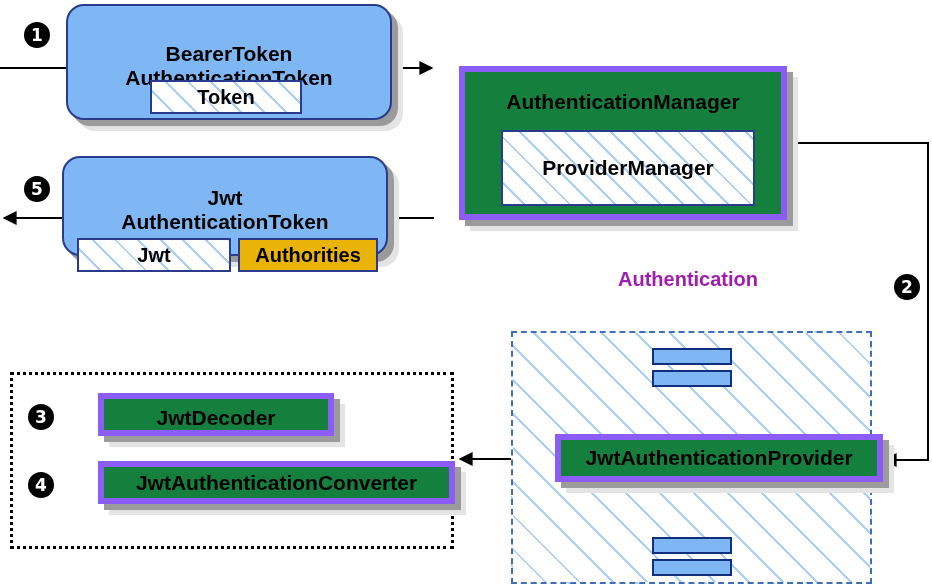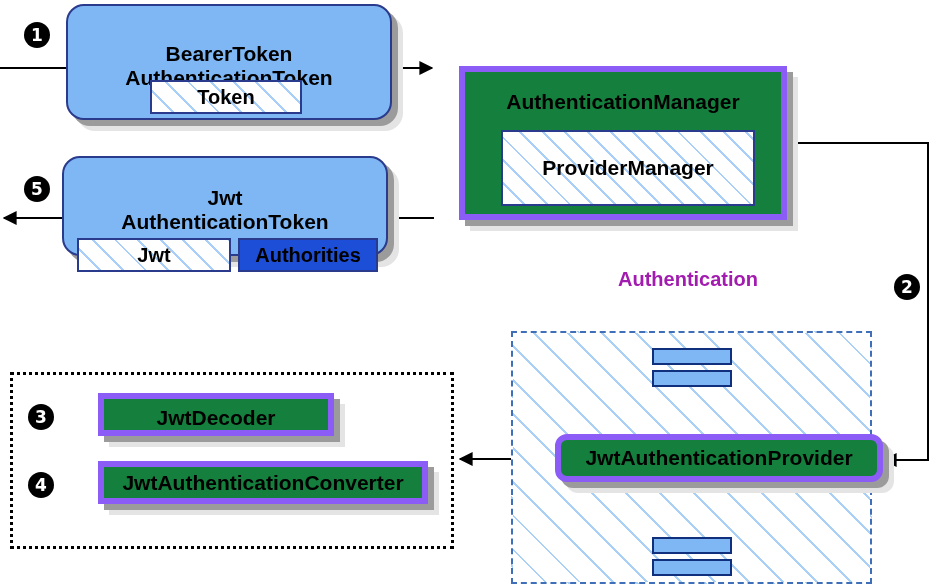--- a/index.html
+++ b/index.html
@@ -187,47 +187,47 @@
     </div>
     <div class="hatch-box" style="left:82px; top:74px; width:152px; height:34px; font-size:20px;">Token</div>
   </div>
 
   <div class="node round-box" style="left:62px; top:156px; width:326px; height:100px;">
     <div class="node-title" style="font-size:21px; padding-top:8px;">
       <div>Jwt</div>
       <div>AuthenticationToken</div>
     </div>
     <div class="hatch-box" style="left:13px; top:80px; width:154px; height:34px; font-size:20px;">Jwt</div>
-    <div class="hatch-box" style="left:174px; top:80px; width:140px; height:34px; font-size:20px; background-image:none; background:#1d4ed8;">Authorities</div>
+    <div class="hatch-box" style="left:174px; top:80px; width:140px; height:34px; font-size:20px; background-image:none; background:#eab308;">Authorities</div>
   </div>
 
   <div class="node sq-box" style="left:432px; top:66px; width:328px; height:154px;">
     <div class="node-title" style="font-size:21px; padding-top:18px;">AuthenticationManager</div>
     <div class="hatch-box" style="left:36px; top:58px; width:254px; height:76px; font-size:21px;">ProviderManager</div>
   </div>
 
   <div class="free-label" style="left:602px; top:268px; width:172px; font-size:20px;">
     <div>Authentication</div>
   </div>
 
   <div class="providers-region" style="left:511px; top:331px; width:361px; height:253px;"></div>
 
   <div class="mini-bar" style="left:652px; top:348px; width:80px; height:17px;"></div>
   <div class="mini-bar" style="left:652px; top:370px; width:80px; height:17px;"></div>
 
   <div class="mini-bar" style="left:652px; top:537px; width:80px; height:17px;"></div>
   <div class="mini-bar" style="left:652px; top:559px; width:80px; height:17px;"></div>
 
-  <div class="node sq-box" style="left:528px; top:434px; width:328px; height:48px; justify-content:center;border-radius:12px;">
+  <div class="node sq-box" style="left:528px; top:434px; width:328px; height:48px; justify-content:center;">
     <div class="node-title" style="font-size:21px;">JwtAuthenticationProvider</div>
   </div>
 
   <div class="dotted-region" style="left:10px; top:372px; width:444px; height:177px;"></div>
 
   <div class="node sq-box" style="left:71px; top:393px; width:236px; height:43px; justify-content:flex-end;">
     <div class="node-title" style="font-size:21px;">JwtDecoder</div>
   </div>
 
-  <div class="node sq-box" style="left:71px; top:461px; width:330px; height:43px; justify-content:center;">
+  <div class="node sq-box" style="left:71px; top:461px; width:357px; height:43px; justify-content:center;">
     <div class="node-title" style="font-size:21px;">JwtAuthenticationConverter</div>
   </div>
 
 </div>
 
 </body></html>

